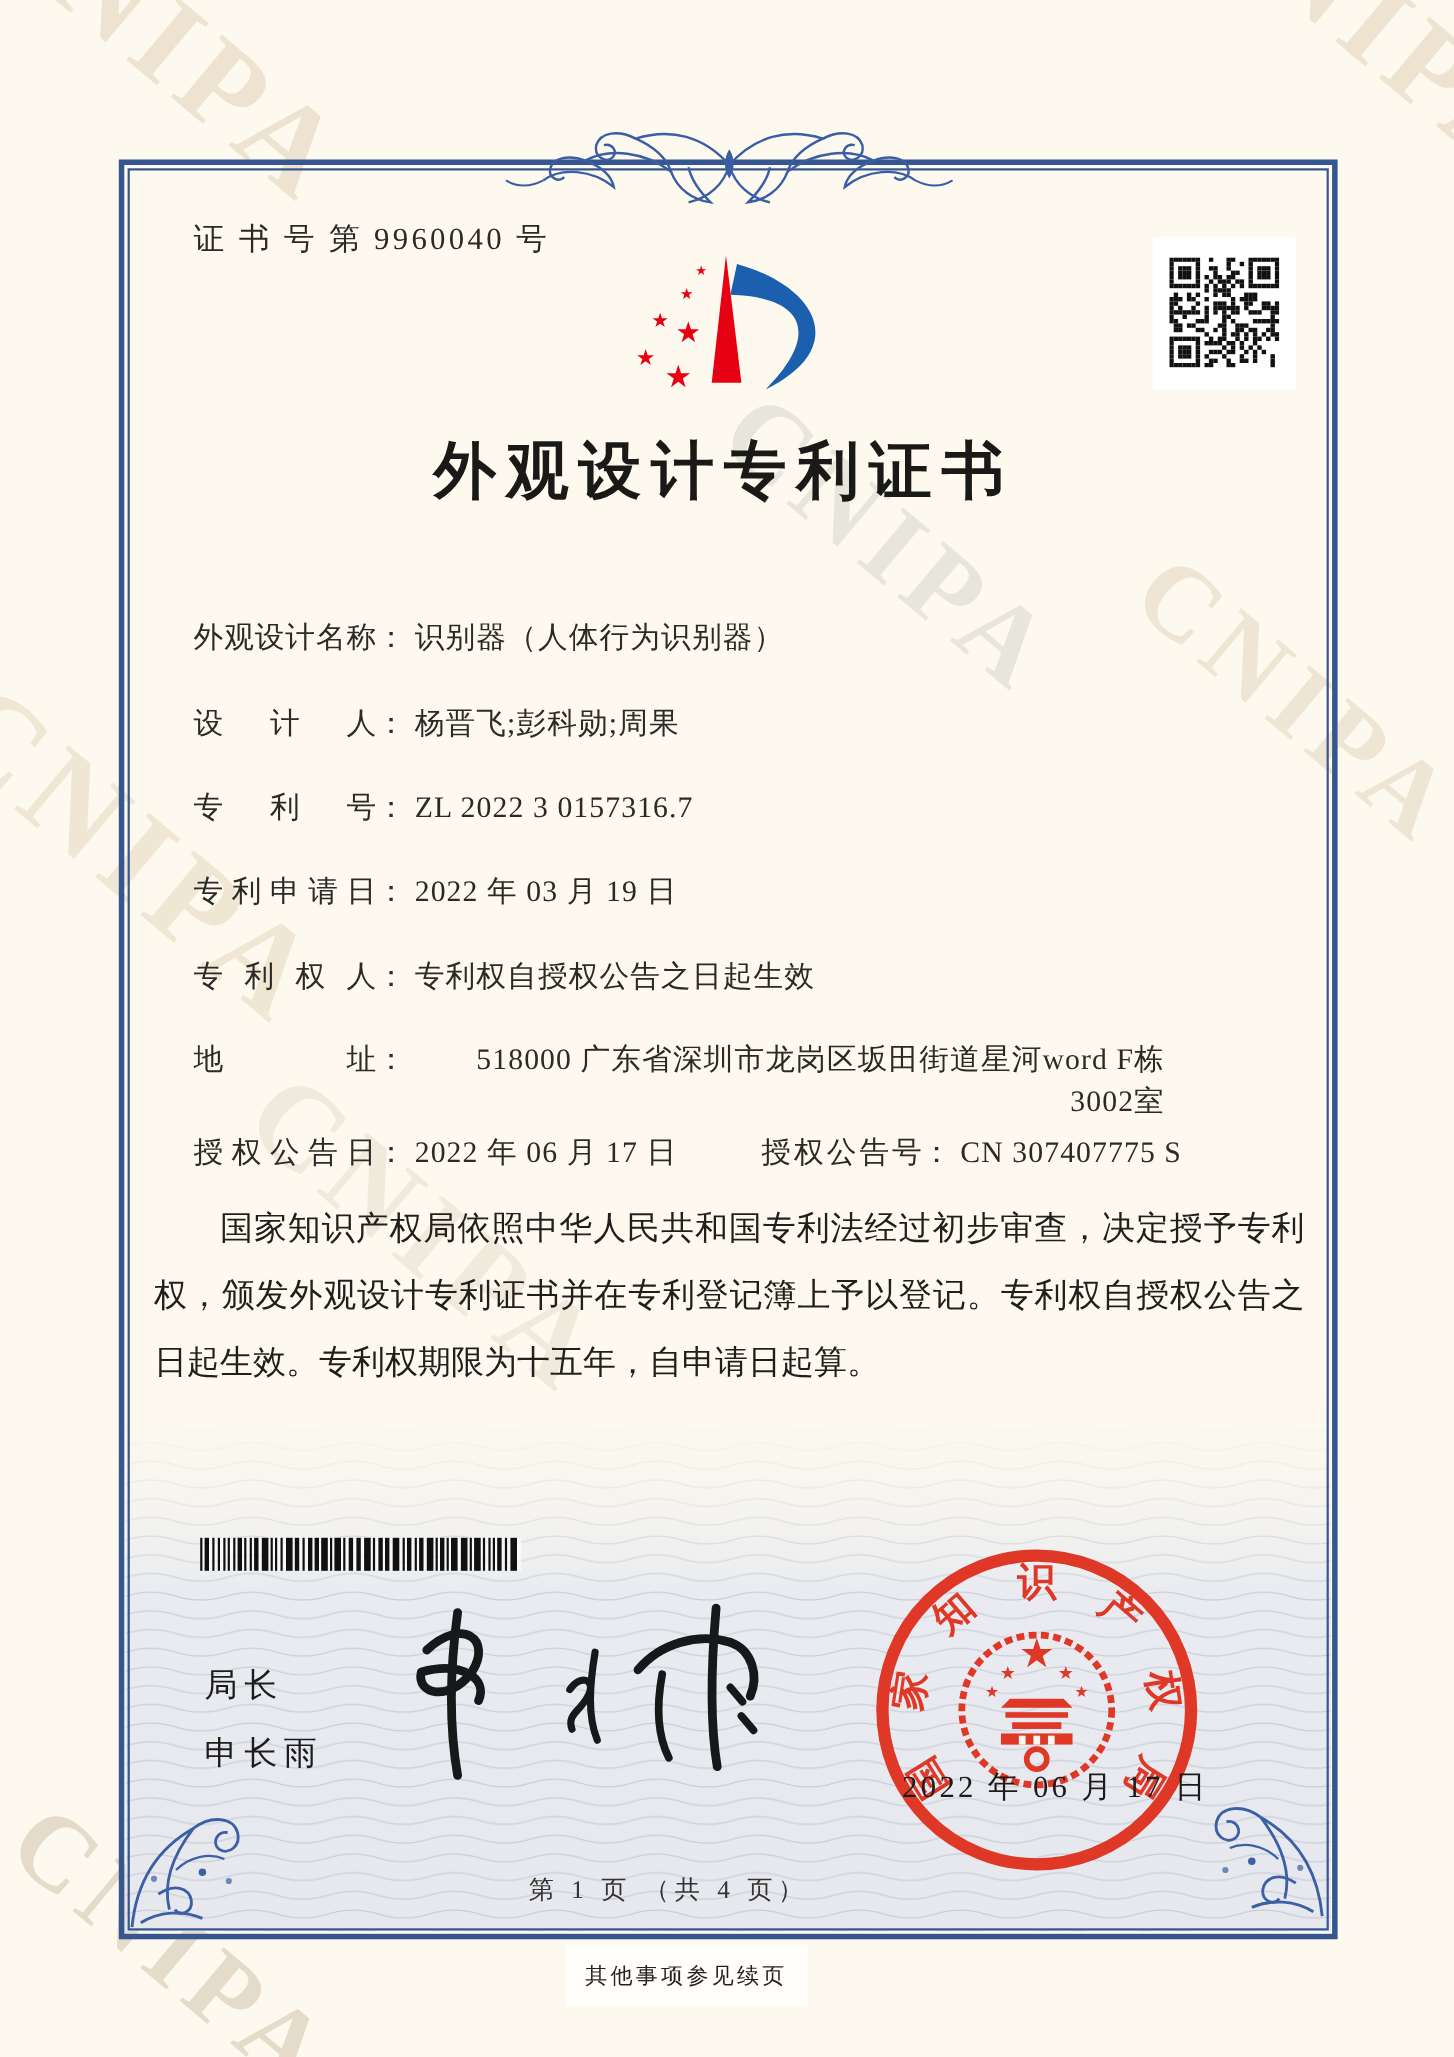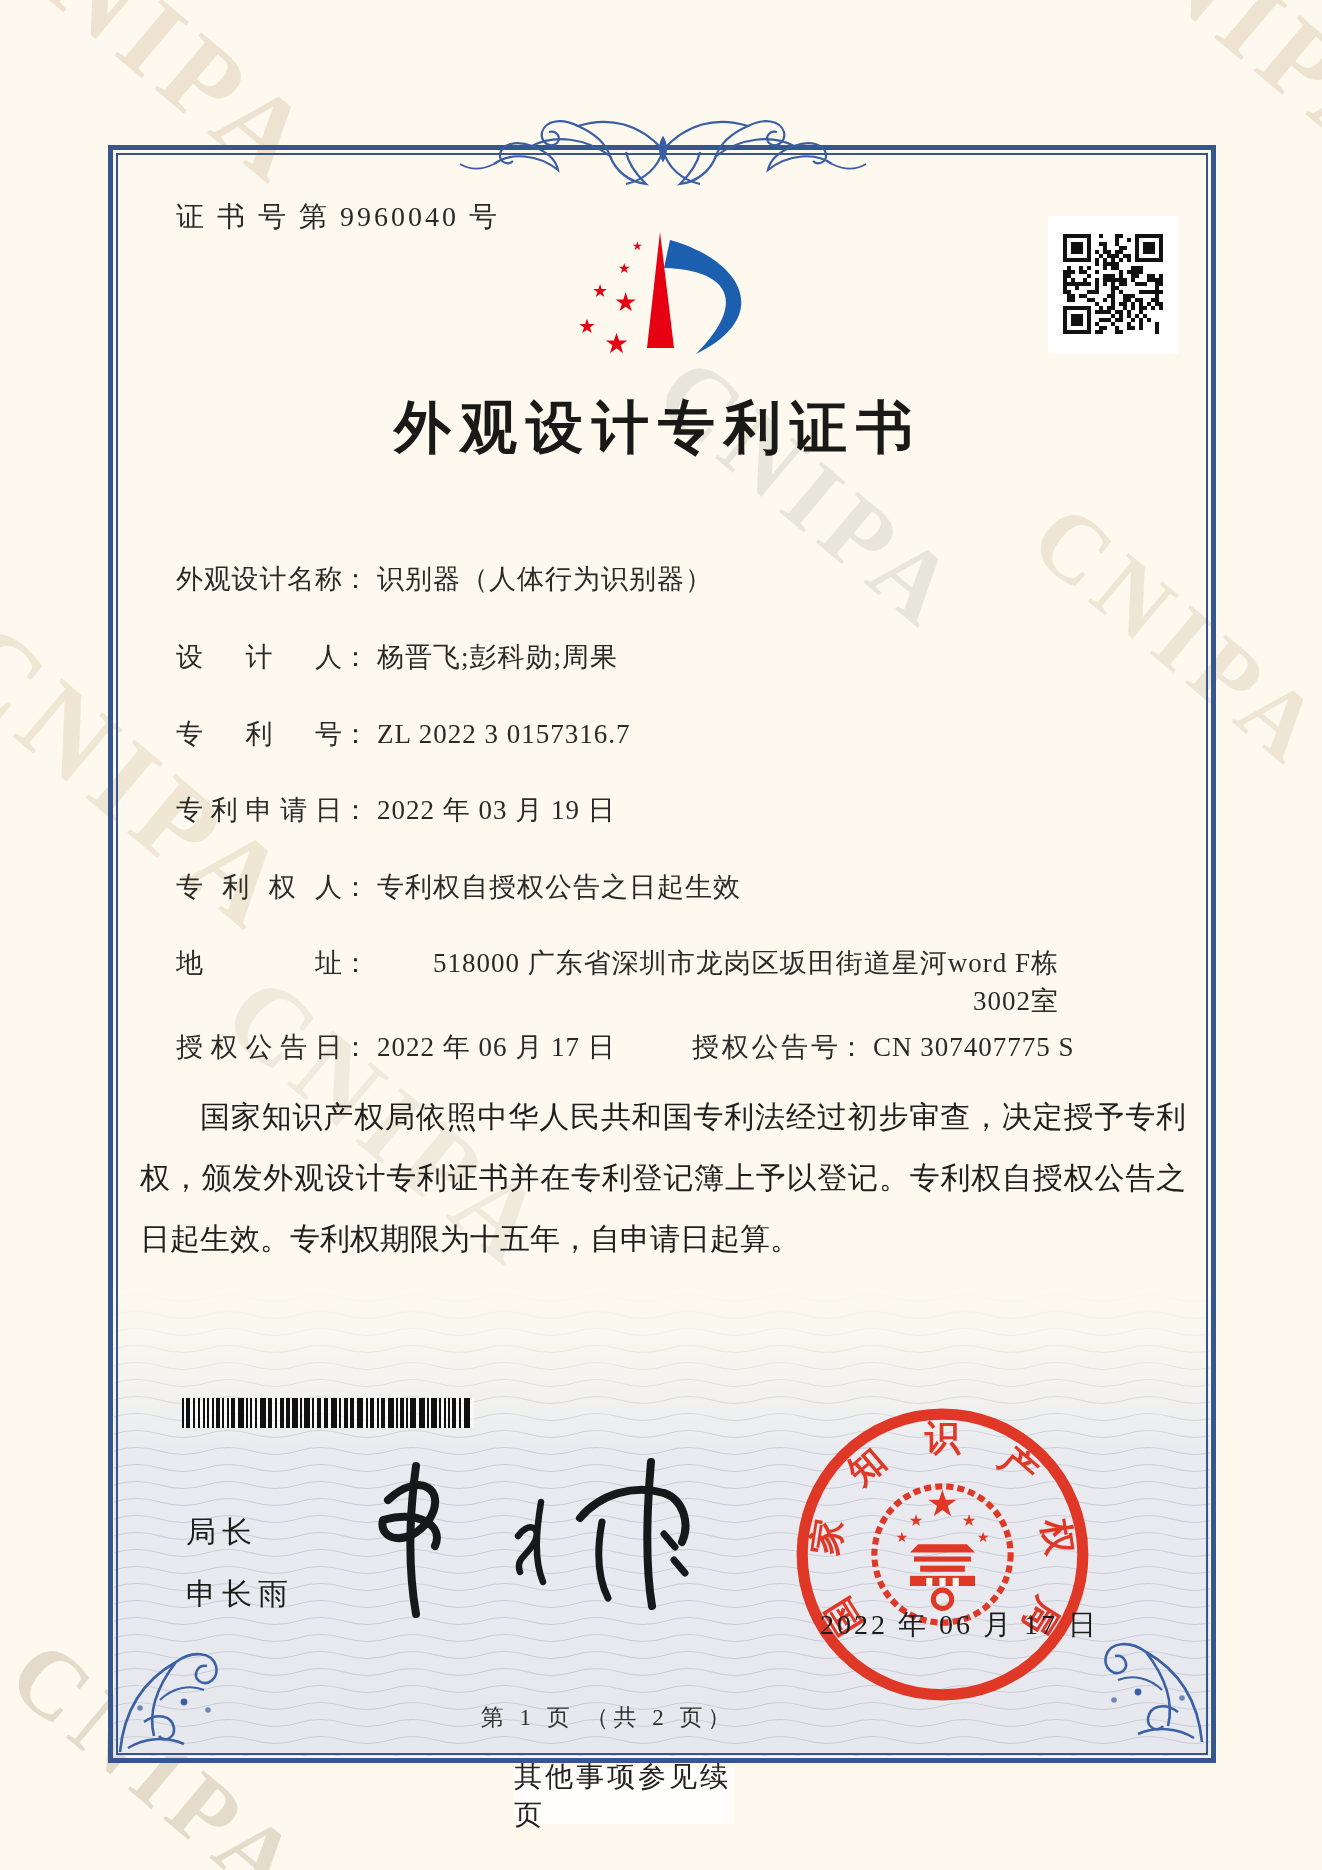--- a/index.html
+++ b/index.html
@@ -49,21 +49,21 @@
     font-family:"Liberation Sans","DejaVu Sans",sans-serif;color:#1c1c1a;z-index:2;}
   #officer-name{position:absolute;left:186px;top:1574px;font-size:30px;letter-spacing:6px;
     font-family:"Liberation Sans","DejaVu Sans",sans-serif;color:#1c1c1a;z-index:2;}
   #signature{position:absolute;left:350px;top:1438px;z-index:2;}
   #seal{position:absolute;left:790px;top:1402px;width:305px;height:305px;z-index:2;opacity:.95;}
   #seal-date{position:absolute;left:820px;top:1606px;font-size:28px;letter-spacing:3px;color:#1b1b19;z-index:2;}
   #page-info{position:absolute;left:108px;top:1702px;width:1000px;text-align:center;
     font-size:23px;letter-spacing:5px;color:#33322f;z-index:2;}
   #note-box{position:absolute;left:514px;top:1768px;width:220px;height:56px;background:#fffefa;
     display:flex;align-items:center;justify-content:center;z-index:2;}
-  #note-box span{font-size:28px;letter-spacing:3px;color:#232220;}
+  #note-box span{font-size:20px;letter-spacing:3px;color:#232220;text-align:right;}
   
   .orn{position:absolute;z-index:4;pointer-events:none;}
   #orn-corner-br{transform:scaleX(-1);}
 </style>
 </head>
 <body>
 
 <div class="wm" style="left:-50px;top:-30px;font-size:112px;color:rgba(216,198,168,.42);">CNIPA</div>
 <div class="wm" style="left:1052px;top:-46px;font-size:110px;color:rgba(218,200,172,.46);">CNIPA</div>
 <div class="wm" style="left:630px;top:436px;font-size:100px;color:rgba(168,166,158,.24);">CNIPA</div>
@@ -626,16 +626,16 @@
     <rect x="128" y="161" width="44" height="6" stroke="none"></rect>
     <rect x="118" y="171" width="64" height="10" stroke="none"></rect>
     <rect x="134" y="173" width="6" height="8" fill="#fdf9ee" stroke="none"></rect>
     <rect x="147" y="173" width="6" height="8" fill="#fdf9ee" stroke="none"></rect>
     <rect x="160" y="173" width="6" height="8" fill="#fdf9ee" stroke="none"></rect>
     <circle cx="150" cy="194" r="9" fill="none" stroke-width="5"></circle>
   </g>
 </svg>
 <div id="seal-date">2022 年 06 月 17 日</div>
 
-<div id="page-info">第 1 页 （共 2 页）</div>
+<div id="page-info">第 1 页 （共 4 页）</div>
 <div id="note-box">
   <span>其他事项参见续页</span>
 </div>
 
 </body></html>

